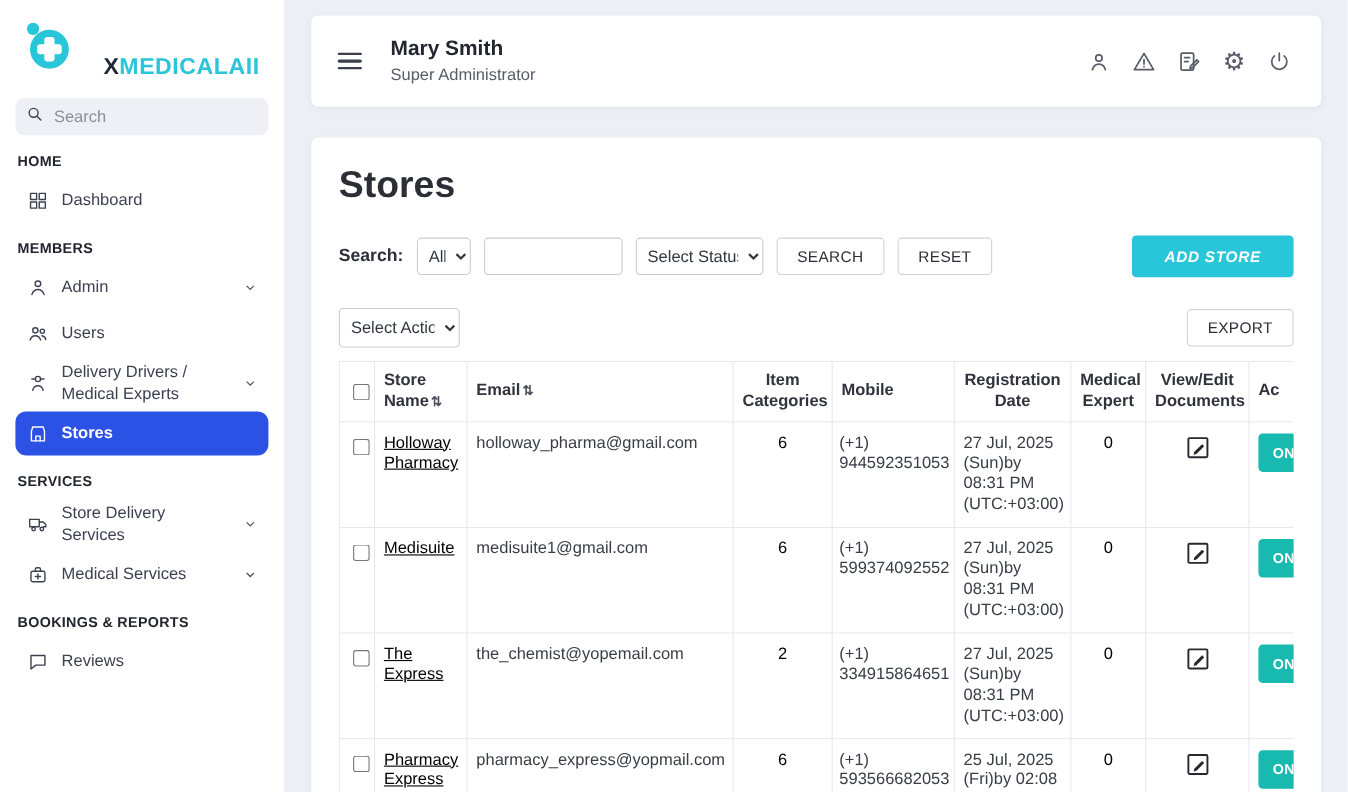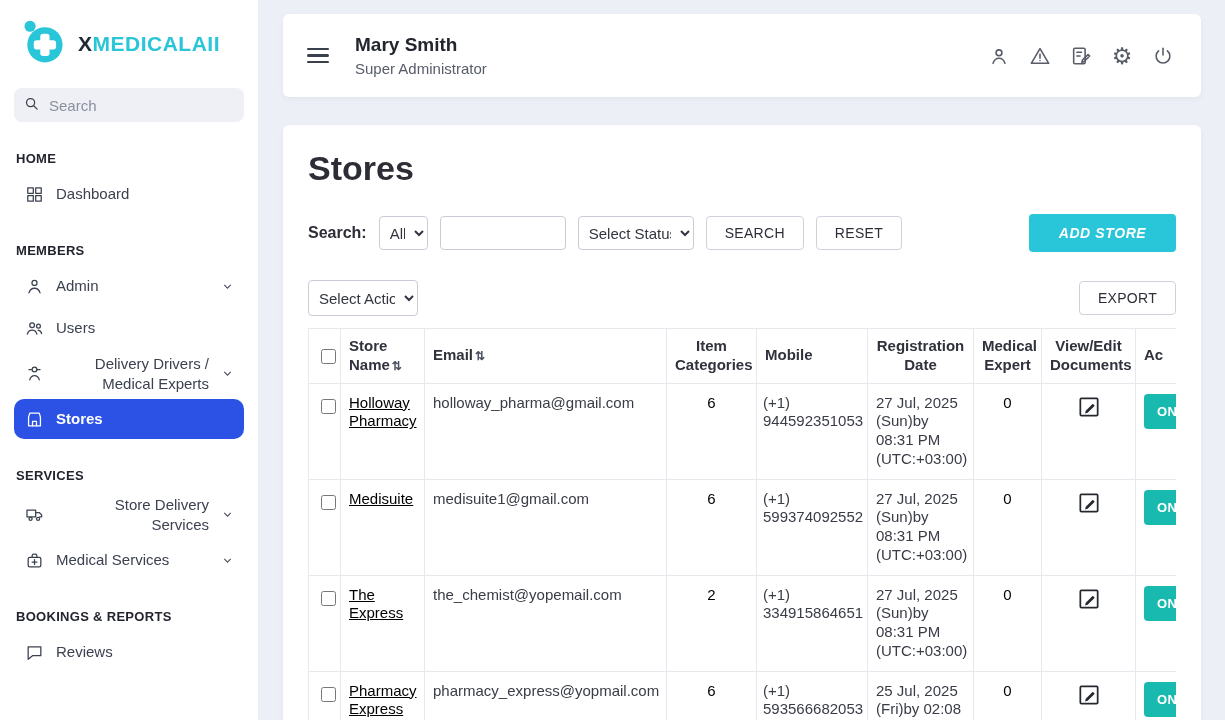--- a/index.html
+++ b/index.html
@@ -6,42 +6,42 @@
   html,body { margin:0; padding:0; }
   body {
     width:1225px; height:720px; overflow:hidden; position:relative;
     background:#edeff6; font-family:"Liberation Sans", sans-serif; color:#2e3038;
   }
   
   .sidebar {
     position:absolute; left:0; top:0; width:258px; height:720px;
     background:#ffffff; padding:0 14px; overflow:hidden; z-index:2;
   }
-  .logo { display:flex; align-items:center; gap:8px; padding:16px 4px 12px; cursor:pointer; }
+  .logo { display:flex; align-items:flex-end; gap:24px; padding:16px 4px 12px; cursor:pointer; }
   .logo-text { font-size:21px; font-weight:bold; letter-spacing:.5px; }
   .logo-text .lx { color:#1f2836; }
   .logo-text .lrest { color:#29c5d8; }
   .side-search {
     display:flex; align-items:center; gap:8px; background:#eef0f6;
     border-radius:8px; height:34px; padding:0 10px; margin:4px 0 16px;
   }
   .side-search input {
     border:none; outline:none; background:transparent; width:100%;
     font-size:15px; color:#3a3f4e; font-family:"Liberation Sans", sans-serif;
   }
   .side-search input::placeholder { color:#8a8f9c; }
   .section-title {
     font-size:13px; font-weight:bold; color:#23252e; letter-spacing:.3px;
-    margin:29px 2px 8px; text-transform:uppercase;
+    margin:16px 2px 8px; text-transform:uppercase;
   }
   .nav-item {
     display:flex; align-items:center; gap:12px; min-height:40px;
     padding:4px 10px; border-radius:10px; cursor:pointer; margin-bottom:2px;
   }
-  .nav-label { font-size:15px; color:#3c4150; line-height:1.3;text-align:right; }
+  .nav-label { font-size:15px; color:#3c4150; line-height:1.3; }
   .nav-icon { display:flex; width:20px; justify-content:center; flex:none; }
   .nav-icon svg { width:19px; height:19px; stroke:#3c4150; fill:none; stroke-width:1.6; stroke-linecap:round; stroke-linejoin:round; }
   .chevron { margin-left:auto; display:flex; }
   .chevron svg { width:13px; height:13px; stroke:#4a4f5e; fill:none; stroke-width:2; }
   .nav-item.active { background:#2b51e5; }
   .nav-item.active .nav-label { color:#ffffff; font-weight:bold; }
   .nav-item.active .nav-icon svg { stroke:#ffffff; }
   
   .main { position:absolute; left:258px; top:0; width:967px; height:720px; padding:14px 24px 0 25px; }
   .topbar {

